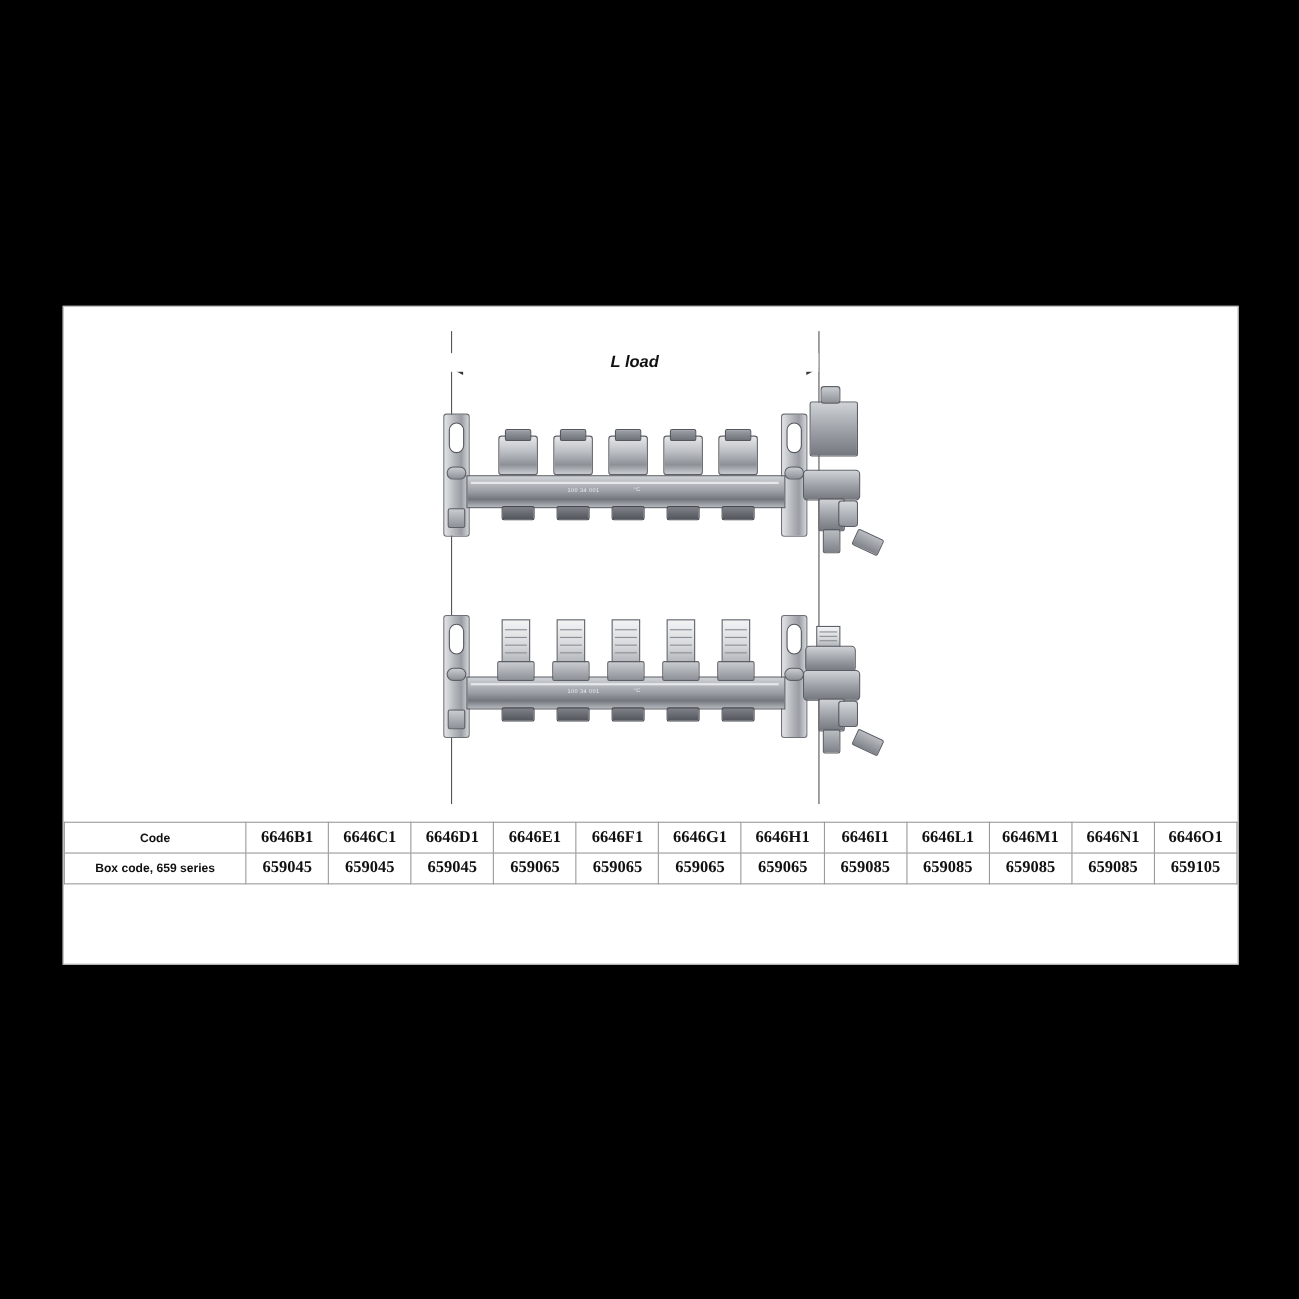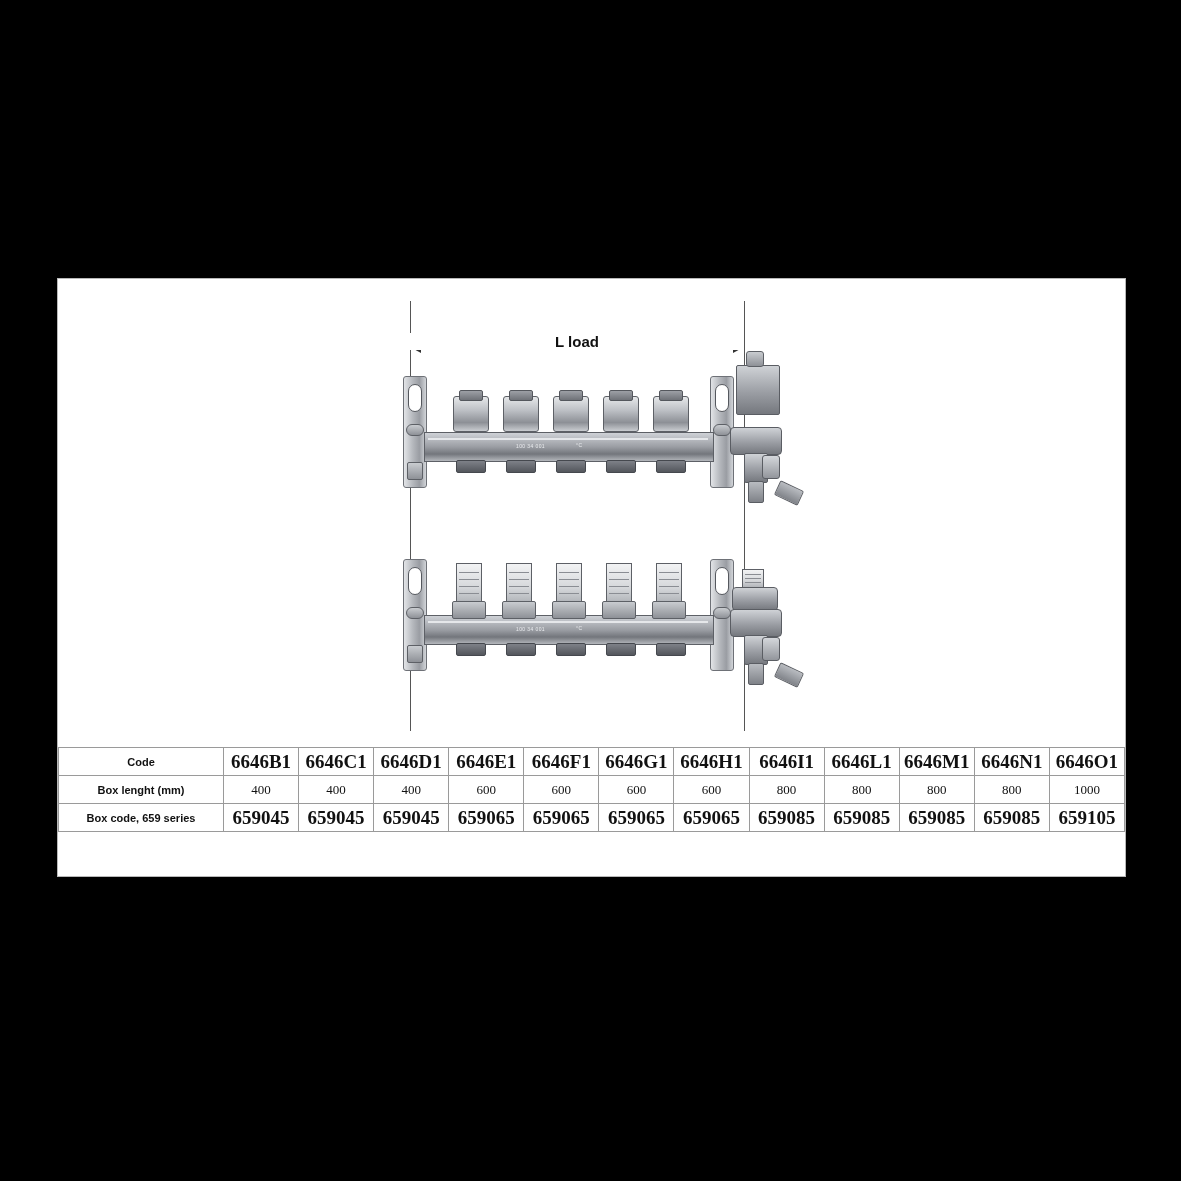--- a/index.html
+++ b/index.html
@@ -1,21 +1,21 @@
 <!DOCTYPE html>
 <html><head>
 <meta charset="utf-8">
 <style>
   html,body{margin:0;padding:0;background:#000;}
   body{width:1181px;height:1181px;font-family:"Liberation Sans",sans-serif;}
   .page{position:absolute;left:57px;top:278px;width:1067px;height:597px;background:#fff;border:1px solid #b8b8b8;}
   .canvas{position:relative;width:100%;height:468px;overflow:hidden;}
 
   
-  .dim{position:absolute;left:352px;top:50px;width:334px;height:30px;}
+  .dim{position:absolute;left:352px;top:38px;width:334px;height:30px;font-style:italic;}
   .dim .line{position:absolute;left:0;top:18px;width:100%;height:1px;background:#333;}
   .dim .lbl{position:absolute;left:0;top:4px;width:100%;text-align:center;font-size:15px;font-weight:bold;color:#111;background:#fff;}
   .dim .lbl span{background:#fff;padding:0 8px;}
   .dim .arrowL,.dim .arrowR{position:absolute;top:12px;width:0;height:0;border-top:6px solid transparent;border-bottom:6px solid transparent;}
   .dim .arrowL{left:0;border-right:11px solid #333;}
   .dim .arrowR{right:0;border-left:11px solid #333;}
   .extL,.extR{position:absolute;top:22px;width:1px;height:430px;background:#555;}
   .extL{left:352px;}
   .extR{left:686px;}
 
@@ -35,21 +35,21 @@
   .lever{position:absolute;background:linear-gradient(180deg,#d4d7db,#93969c);border:1px solid #5a5d63;}
   .label{position:absolute;font-size:5px;color:#e9ebee;letter-spacing:.4px;}
   .tline{position:absolute;background:#6a6d73;}
 
   
   table{border-collapse:collapse;width:100%;table-layout:fixed;}
   td{border:1px solid #9a9a9a;font-size:11.5px;text-align:center;height:25px;color:#111;}
   td.head{font-weight:bold;font-size:11px;text-align:center;}
   .tbl-wrap{position:relative;width:100%;}
   td.val{font-family:"Liberation Serif",serif;font-size:13px;}
-  td.code{font-family:"Liberation Serif",serif;font-size:19px;}
+  td.code{font-family:"Liberation Serif",serif;font-size:15px;}
   .b{font-weight:bold;font-family:"Liberation Sans",sans-serif;font-size:12px;}
 </style>
 </head>
 <body>
 
 <div class="page">
 
   <div class="canvas">
 
     <div class="extL"></div>
@@ -192,35 +192,20 @@
           <td class="code b">6646F1</td>
           <td class="code b">6646G1</td>
           <td class="code b">6646H1</td>
           <td class="code b">6646I1</td>
           <td class="code b">6646L1</td>
           <td class="code b">6646M1</td>
           <td class="code b">6646N1</td>
           <td class="code b">6646O1</td>
         </tr>
         <tr>
-          <td class="head">Box lenght (mm)</td>
-          <td class="val">400</td>
-          <td class="val">400</td>
-          <td class="val">400</td>
-          <td class="val">600</td>
-          <td class="val">600</td>
-          <td class="val">600</td>
-          <td class="val">600</td>
-          <td class="val">800</td>
-          <td class="val">800</td>
-          <td class="val">800</td>
-          <td class="val">800</td>
-          <td class="val">1000</td>
-        </tr>
-        <tr>
           <td class="head">Box code, 659 series</td>
           <td class="code b">659045</td>
           <td class="code b">659045</td>
           <td class="code b">659045</td>
           <td class="code b">659065</td>
           <td class="code b">659065</td>
           <td class="code b">659065</td>
           <td class="code b">659065</td>
           <td class="code b">659085</td>
           <td class="code b">659085</td>

